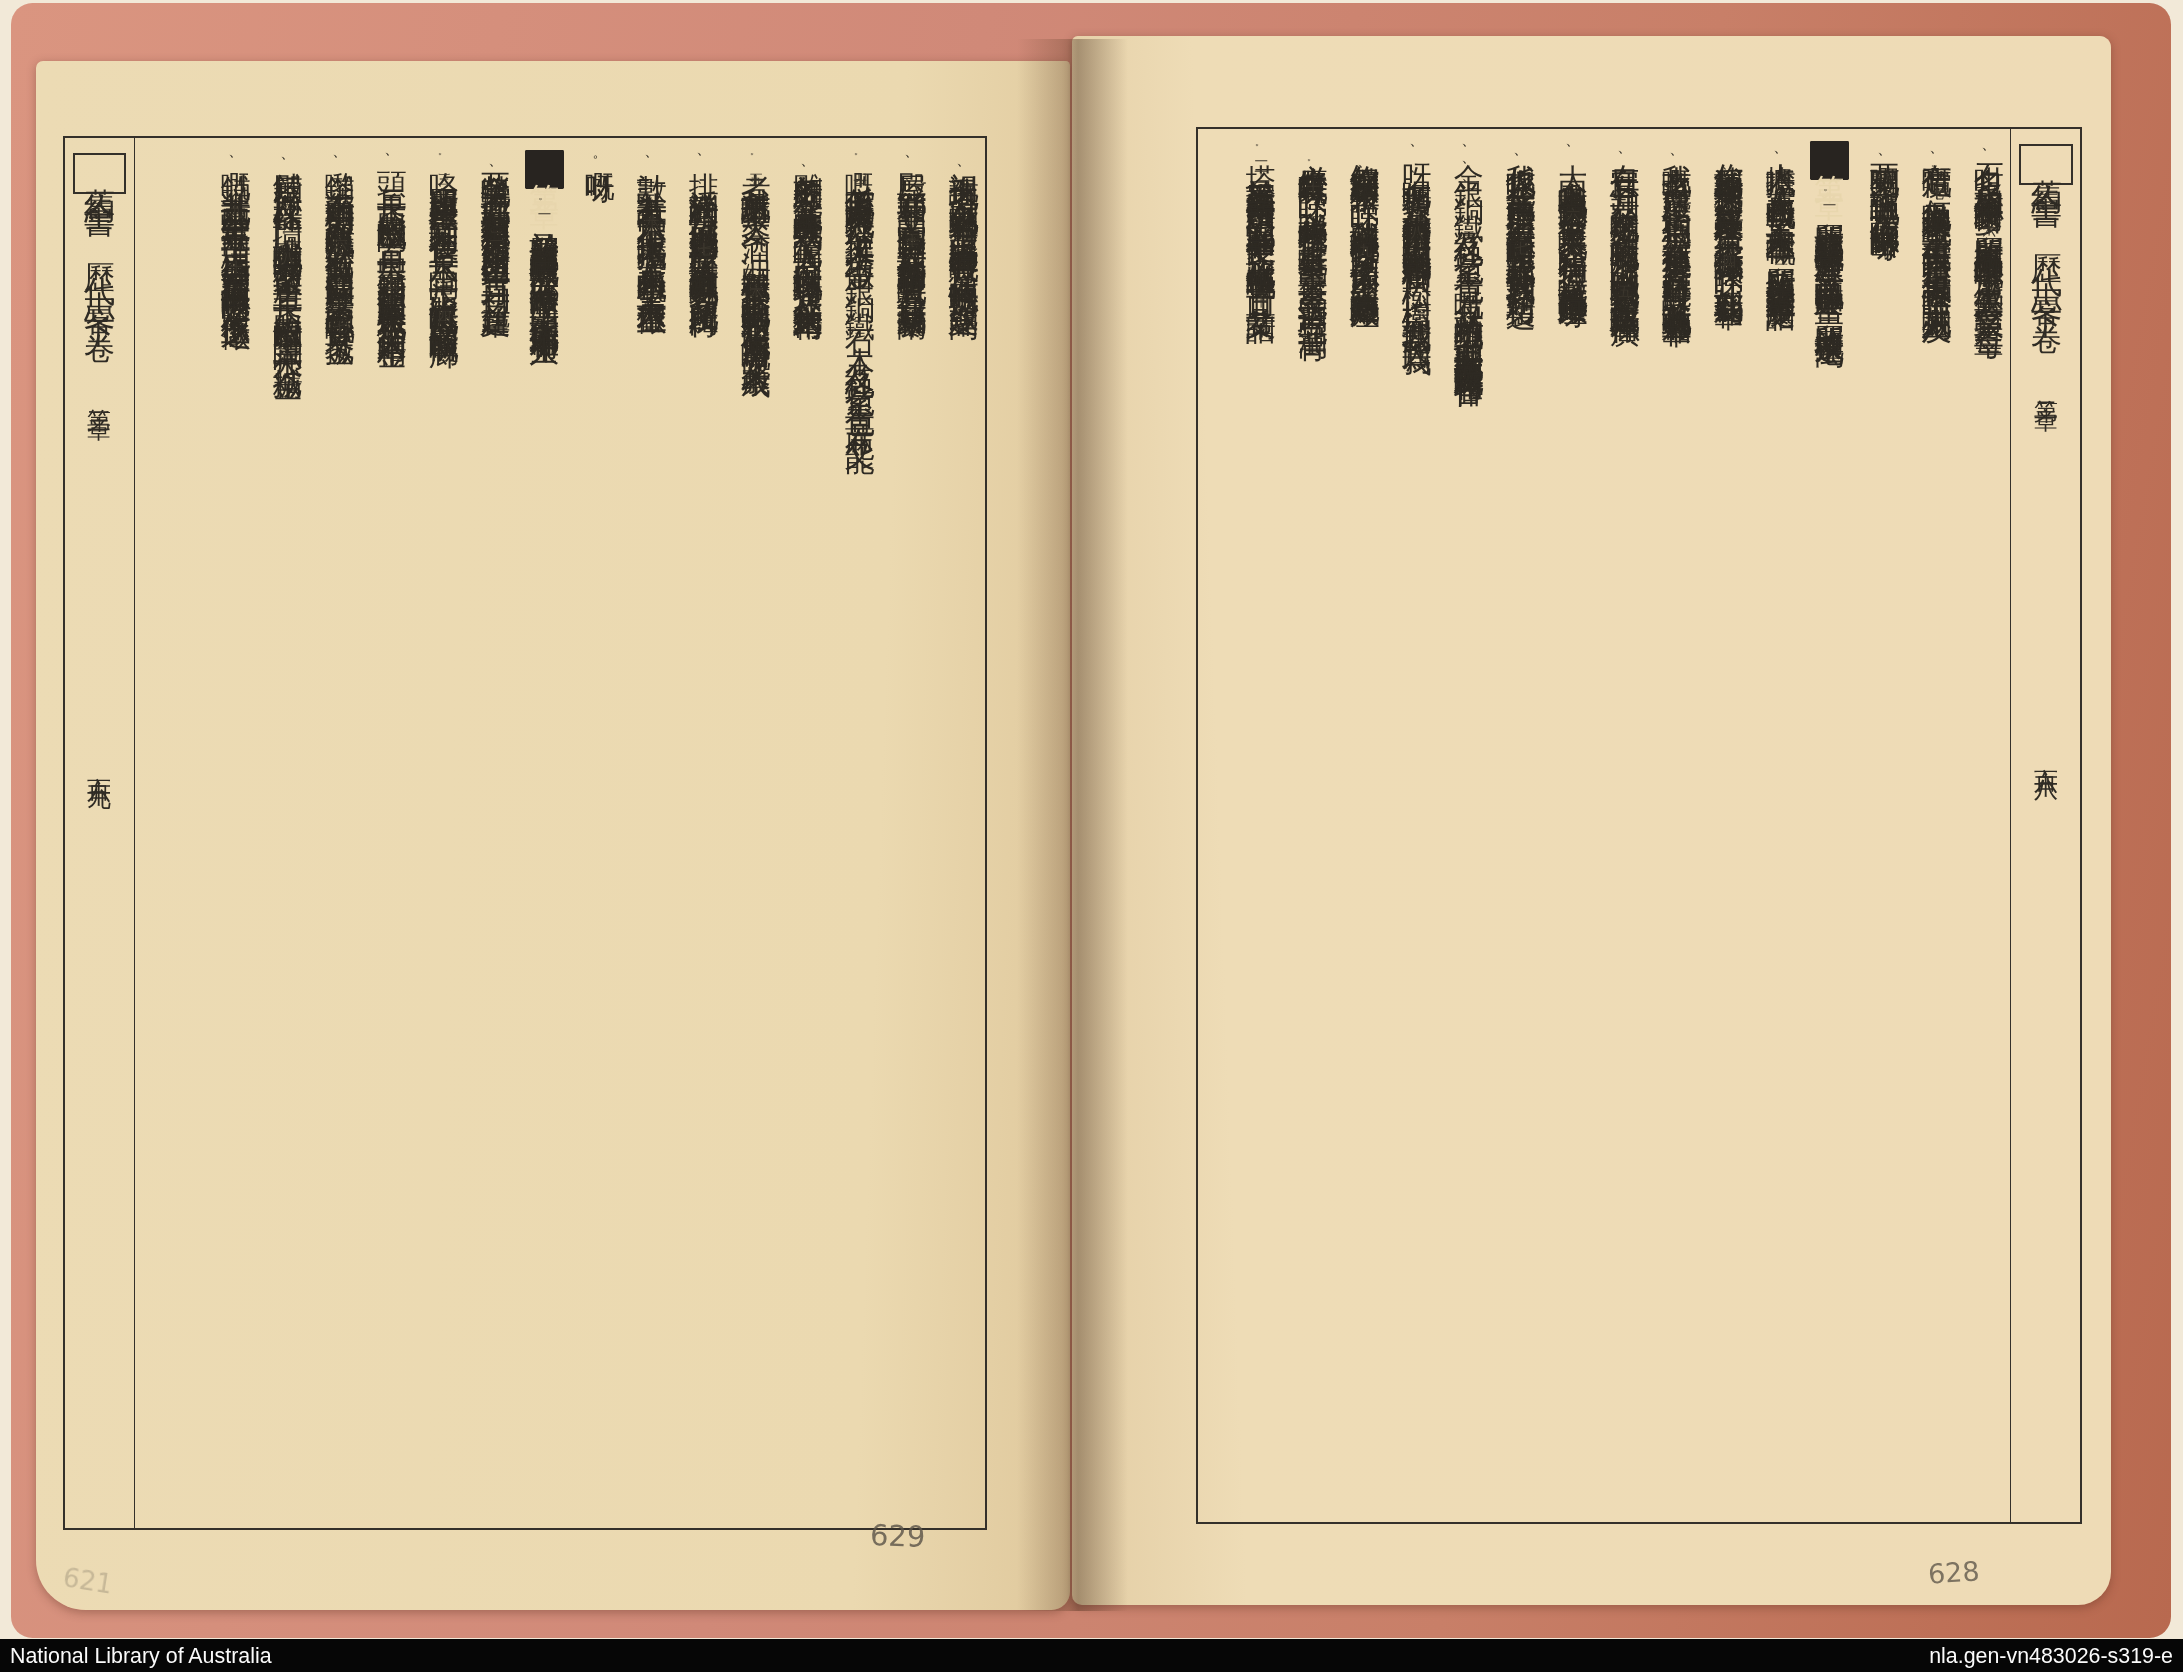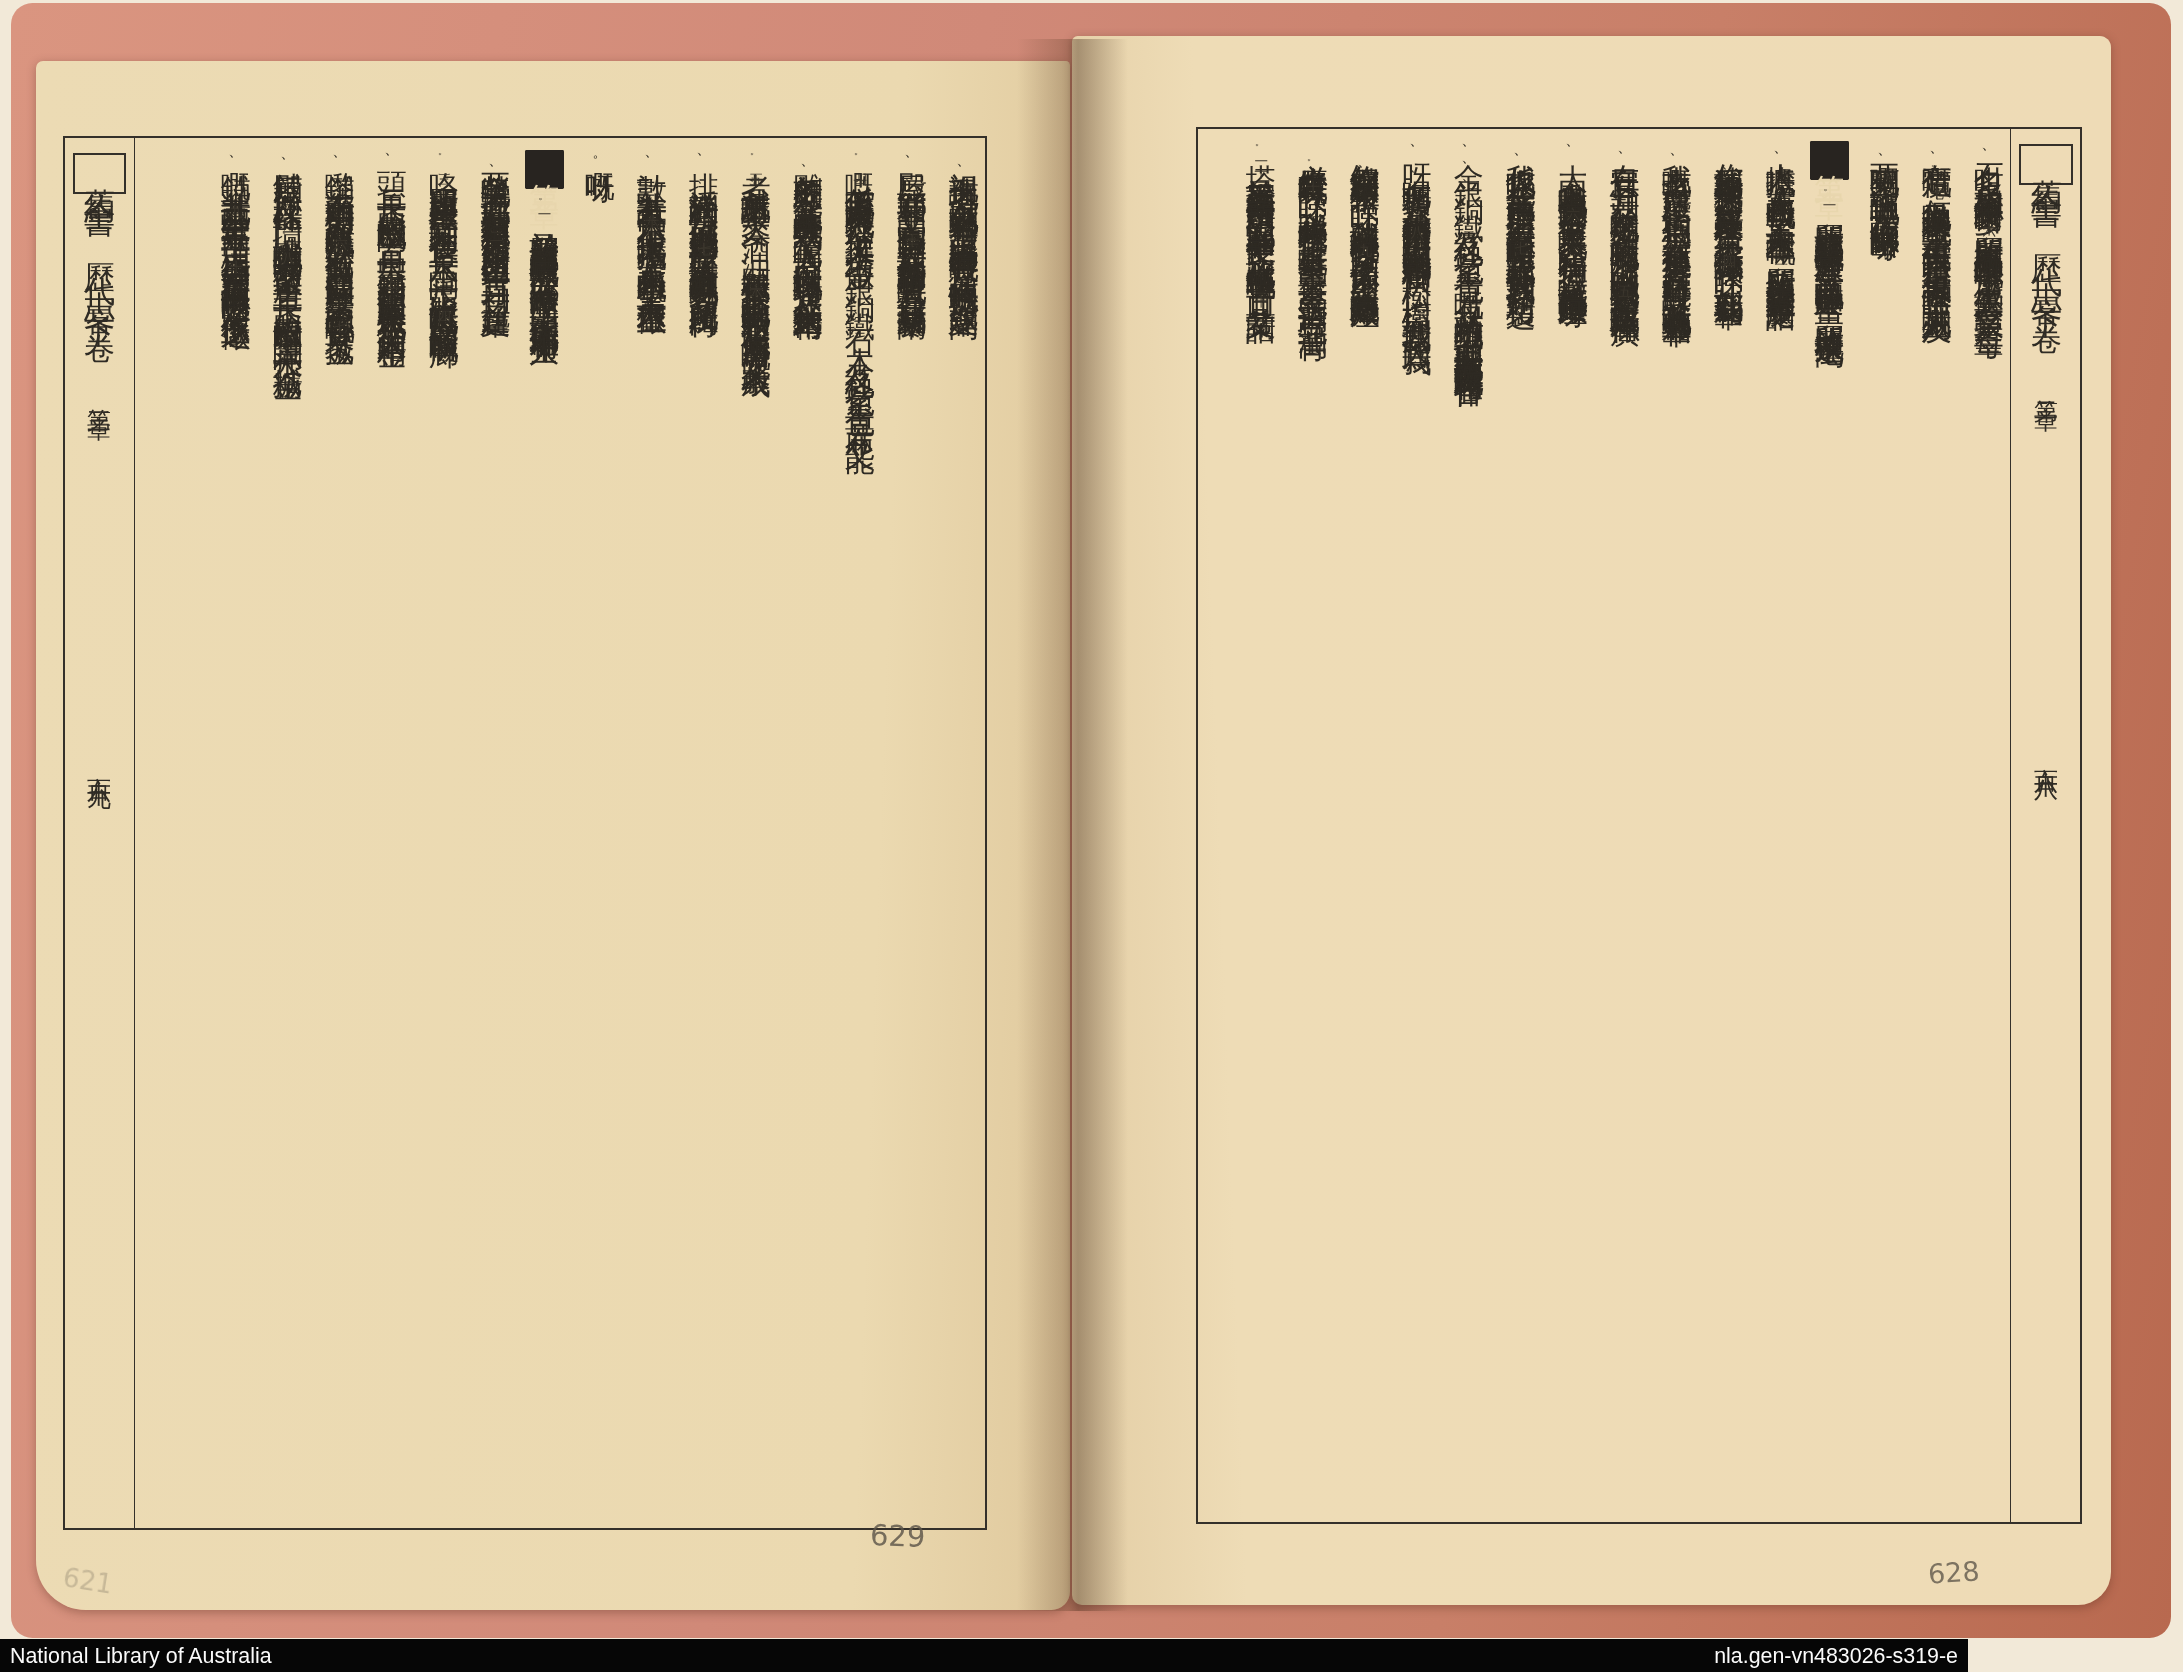--- a/index.html
+++ b/index.html
@@ -81,21 +81,21 @@
   
   .pencil{
     position:absolute;z-index:5;color:#5e564a;
     font-family:"DejaVu Sans","Liberation Sans",sans-serif;
   }
   .pencil-center{left:870px;top:1519px;font-size:29px;transform:rotate(2deg);opacity:.82;}
   .pencil-right{left:1928px;top:1557px;font-size:27px;transform:rotate(-4deg);opacity:.78;}
   .pencil-faint{left:63px;top:1566px;font-size:26px;transform:rotate(9deg);opacity:.26;filter:blur(0.4px);}
   
   .bar{
-    position:absolute;left:0;top:1639px;width:1968px;height:34px;z-index:6;
+    position:absolute;left:0;top:1639px;width:2183px;height:34px;z-index:6;
     background:#060606;color:#fbfbfb;
     font-family:"Liberation Sans","DejaVu Sans",sans-serif;font-size:21.4px;
     display:flex;justify-content:space-between;align-items:center;
     padding:0 10px;box-sizing:border-box;
   }
 </style>
 </head>
 <body>
 
 <div class="cover"></div>

